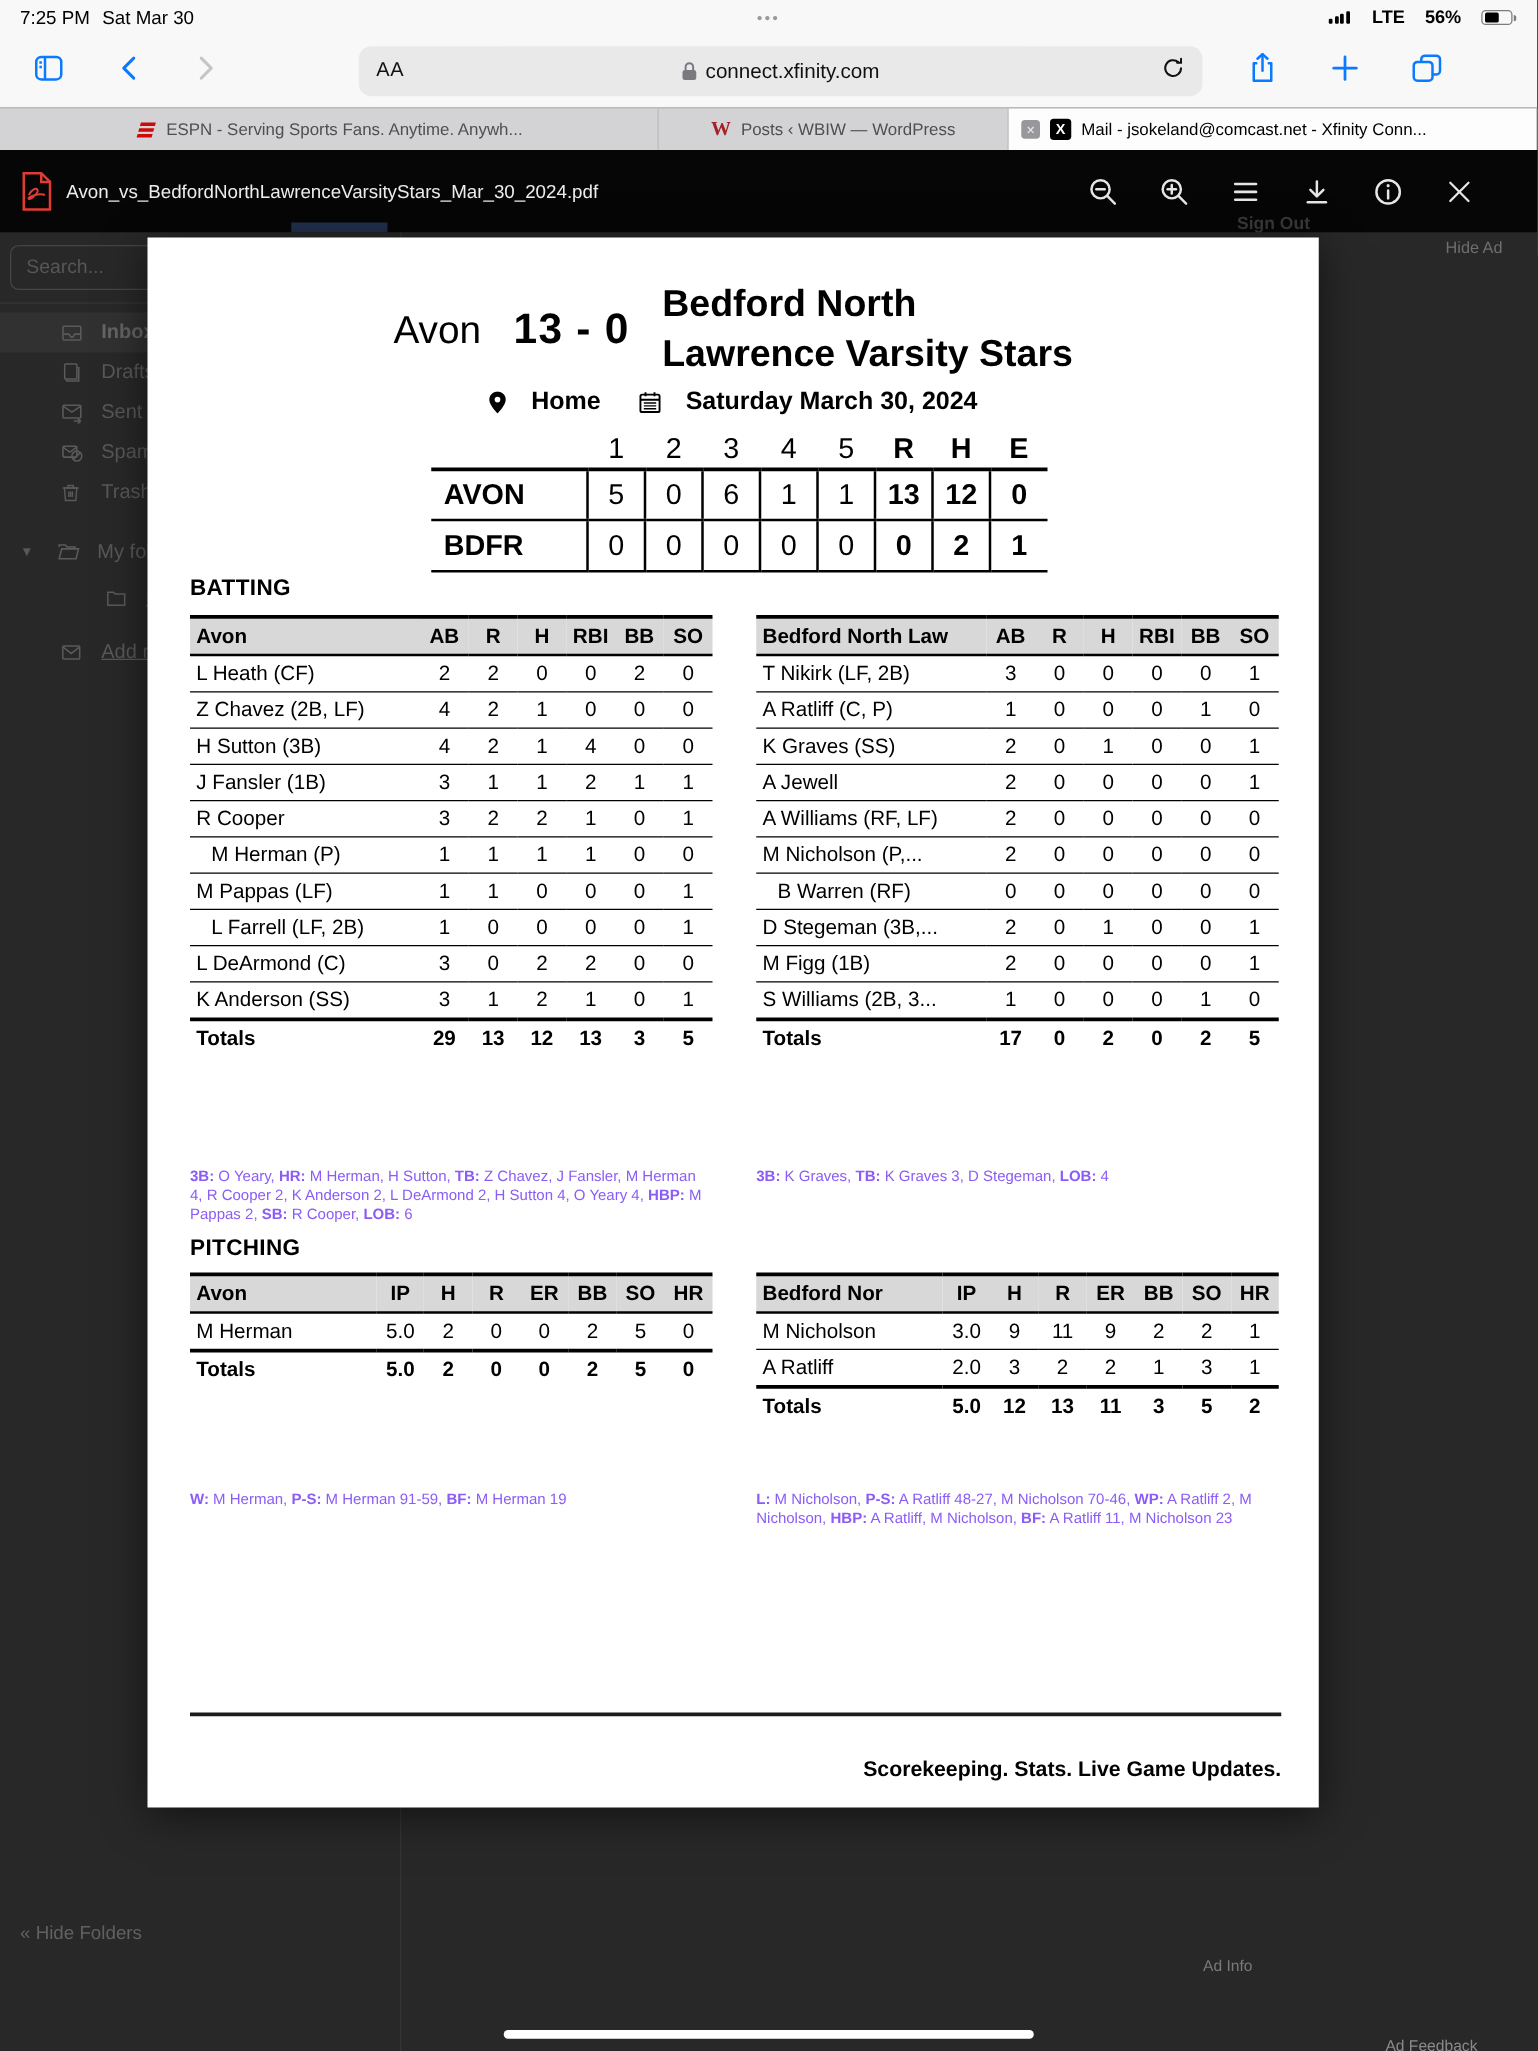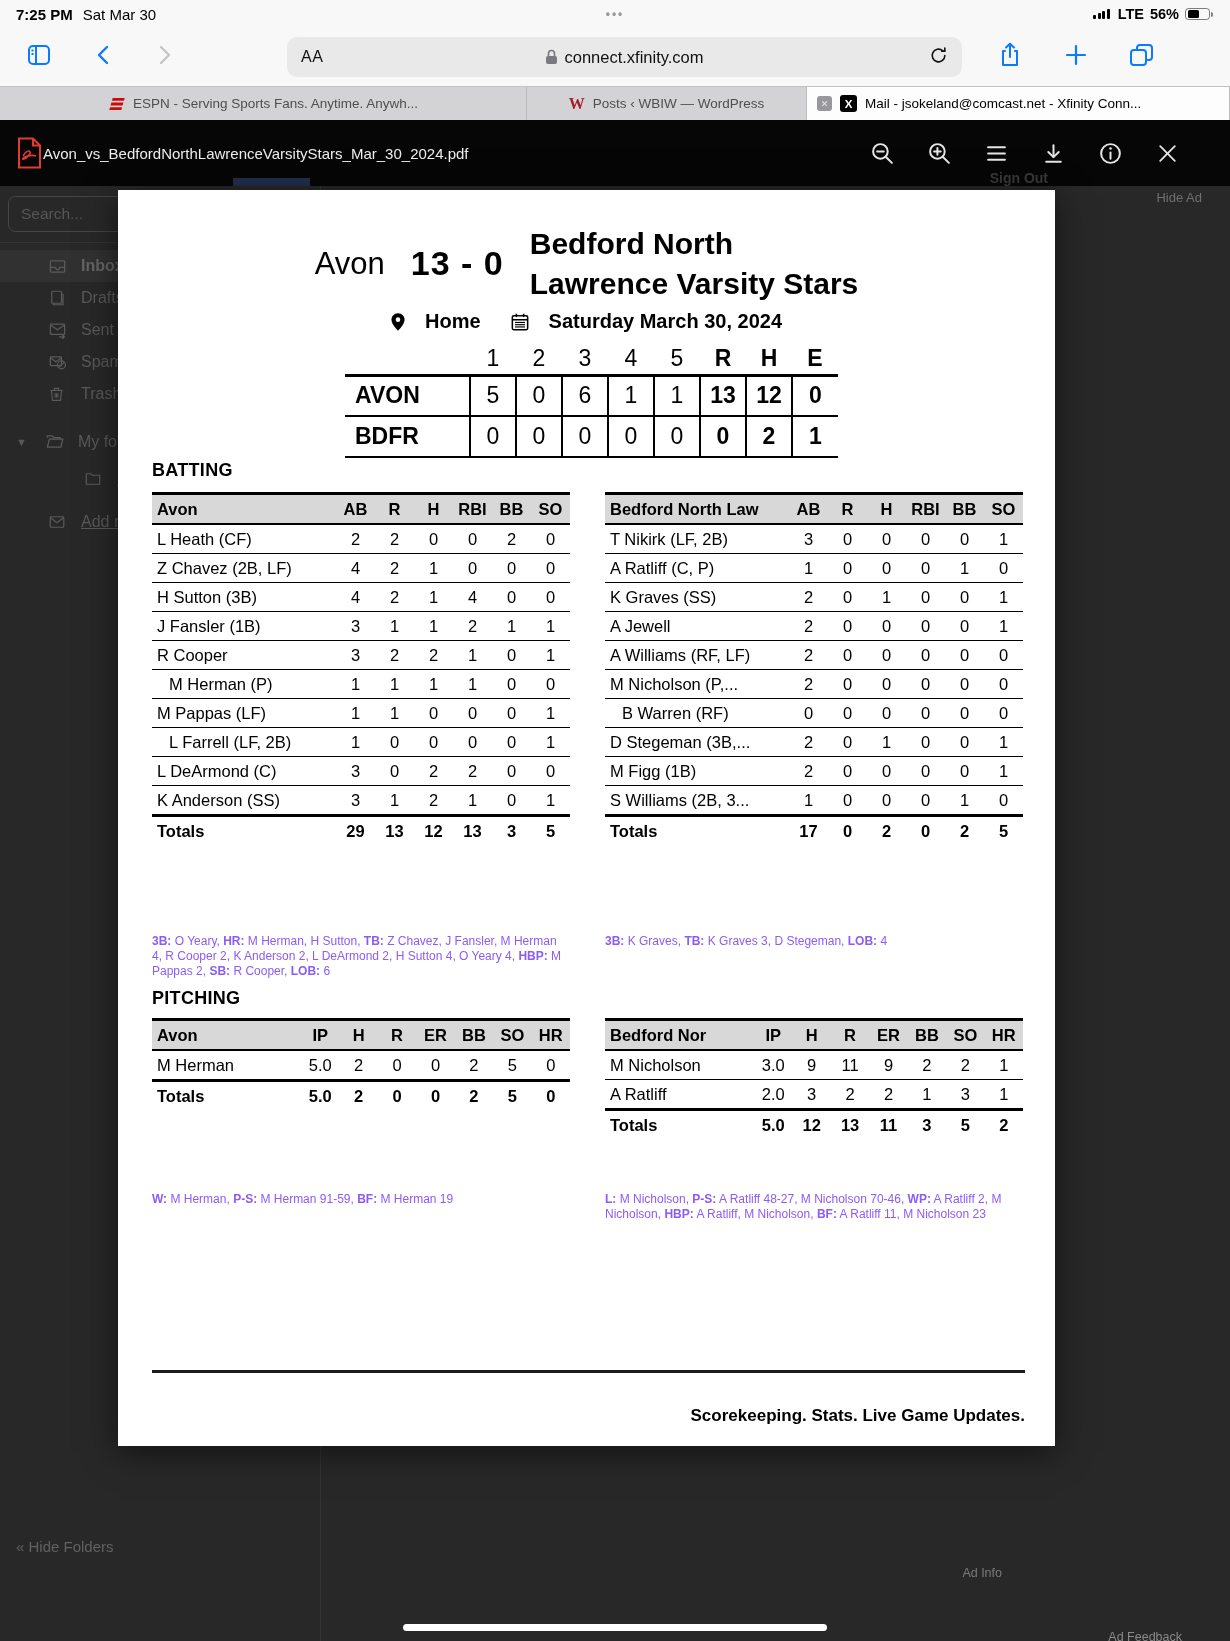--- a/index.html
+++ b/index.html
@@ -4,25 +4,25 @@
 <style>
   * { margin:0; padding:0; box-sizing:border-box; }
   html,body { width:1230px; height:1641px; background:#000; }
   .screen { position:relative; width:1230px; height:1641px; overflow:hidden;
             background:#282828; font-family:"Liberation Sans", sans-serif; }
 
   
   .status-bar { position:absolute; top:0; left:0; right:0; height:28px; background:#f8f8f8;
                 display:flex; align-items:center; padding:0 16px; font-size:15px; color:#000; }
   .status-left { display:flex; gap:10px; align-items:center; }
-  .status-time { font-weight:700; }
+  .status-time { font-weight:400; }
   .status-date { font-weight:400; }
   .status-center { position:absolute; left:0; right:0; text-align:center; color:#9a9a9a;
                    font-size:12px; letter-spacing:2px; font-weight:700; }
-  .status-right { margin-left:auto; display:flex; align-items:center; gap:6px; font-weight:600; font-size:14.5px; }
+  .status-right { margin-left:auto; display:flex; align-items:center; gap:16px; font-weight:600; font-size:14.5px; }
   .signal { display:flex; align-items:flex-end; gap:1.5px; margin-right:2px; }
   .signal span { width:3px; background:#000; border-radius:1px; display:block; }
   .battery { position:relative; width:25px; height:12.5px; border:1.5px solid rgba(0,0,0,.5);
              border-radius:3.5px; margin-right:4px; }
   .battery .fill { position:absolute; left:1.5px; top:1.5px; bottom:1.5px; width:11px; background:#000; border-radius:1.5px; }
   .battery:after { content:""; position:absolute; right:-4px; top:3px; width:2.5px; height:5px;
                    background:rgba(0,0,0,.5); border-radius:0 2px 2px 0; }
 
   
   .browser-bar { position:absolute; top:28px; left:0; right:0; height:58px; background:#f8f8f8; }
@@ -44,21 +44,21 @@
   .tab.t3 { flex:1; background:#fdfdfd; color:#000; justify-content:flex-start; padding-left:10px; }
   .w-logo { font-family:"Liberation Serif", serif; font-weight:700; color:#a52028; font-size:16px; }
   .x-logo { width:17px; height:17px; background:#000; border-radius:3px; color:#fff; font-weight:700;
             font-size:11.5px; display:flex; align-items:center; justify-content:center; flex:0 0 auto; }
   .tab-close { width:15px; height:15px; background:#98989c; border-radius:3px; color:#e9e9e9;
                font-size:9px; display:flex; align-items:center; justify-content:center; flex:0 0 auto; }
 
   
   .pdf-toolbar { position:absolute; top:120px; left:0; right:0; height:66px; background:#060606;
                  display:flex; align-items:center; padding:0 16px; }
-  .pdf-filename { color:#ededed; font-size:15px; }
+  .pdf-filename { color:#ededed; font-size:15px; margin-left:10px; }
   .pdf-tools { margin-left:auto; display:flex; align-items:center; gap:32px; margin-right:34px; }
   .ghost-signout { position:absolute; right:182px; bottom:0px; color:#3a3a3a; font-size:14px; font-weight:700; }
   .navy-remnant { position:absolute; left:233px; top:178px; width:77px; height:8px; background:#232f4e; }
 
   
   .content { position:absolute; top:186px; left:0; right:0; bottom:0; background:#282828; }
   .sidebar-divider { position:absolute; left:320px; top:0; bottom:0; width:1px; background:#343434; }
   .search-box { position:absolute; left:8px; top:10px; width:296px; height:36px;
                 border:1.5px solid #454545; border-radius:7px; display:flex; align-items:center; padding:0 12px; }
   .search-box input { width:100%; background:transparent; border:none; outline:none;

